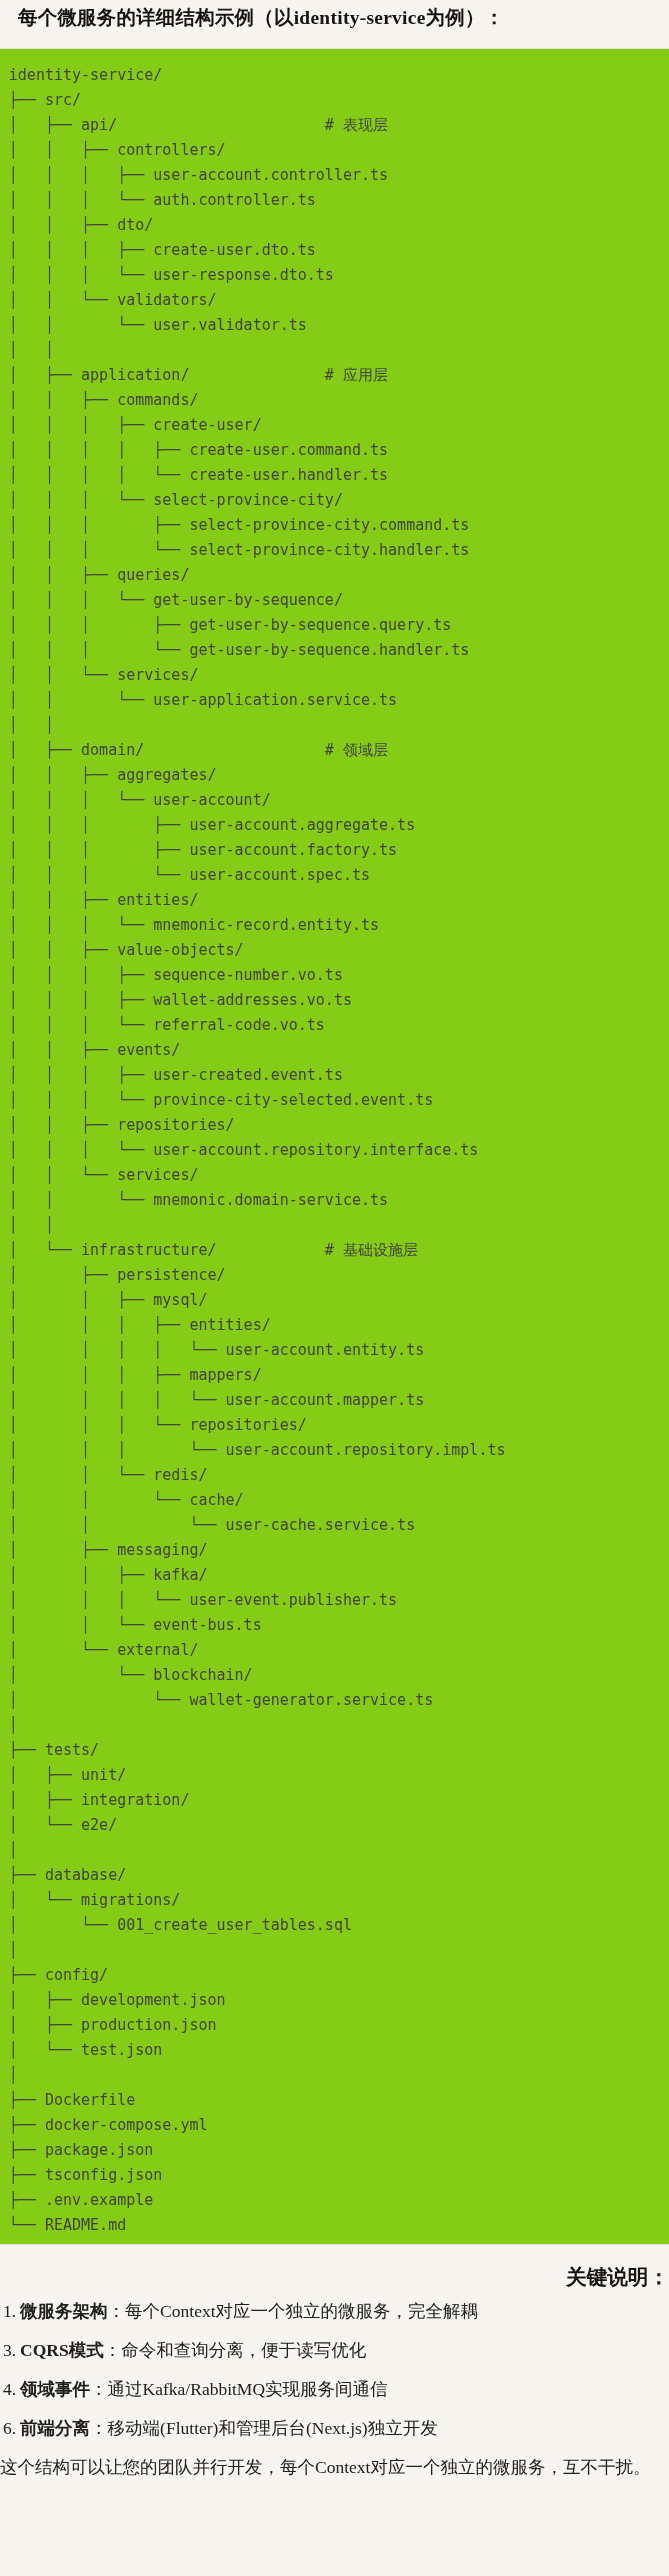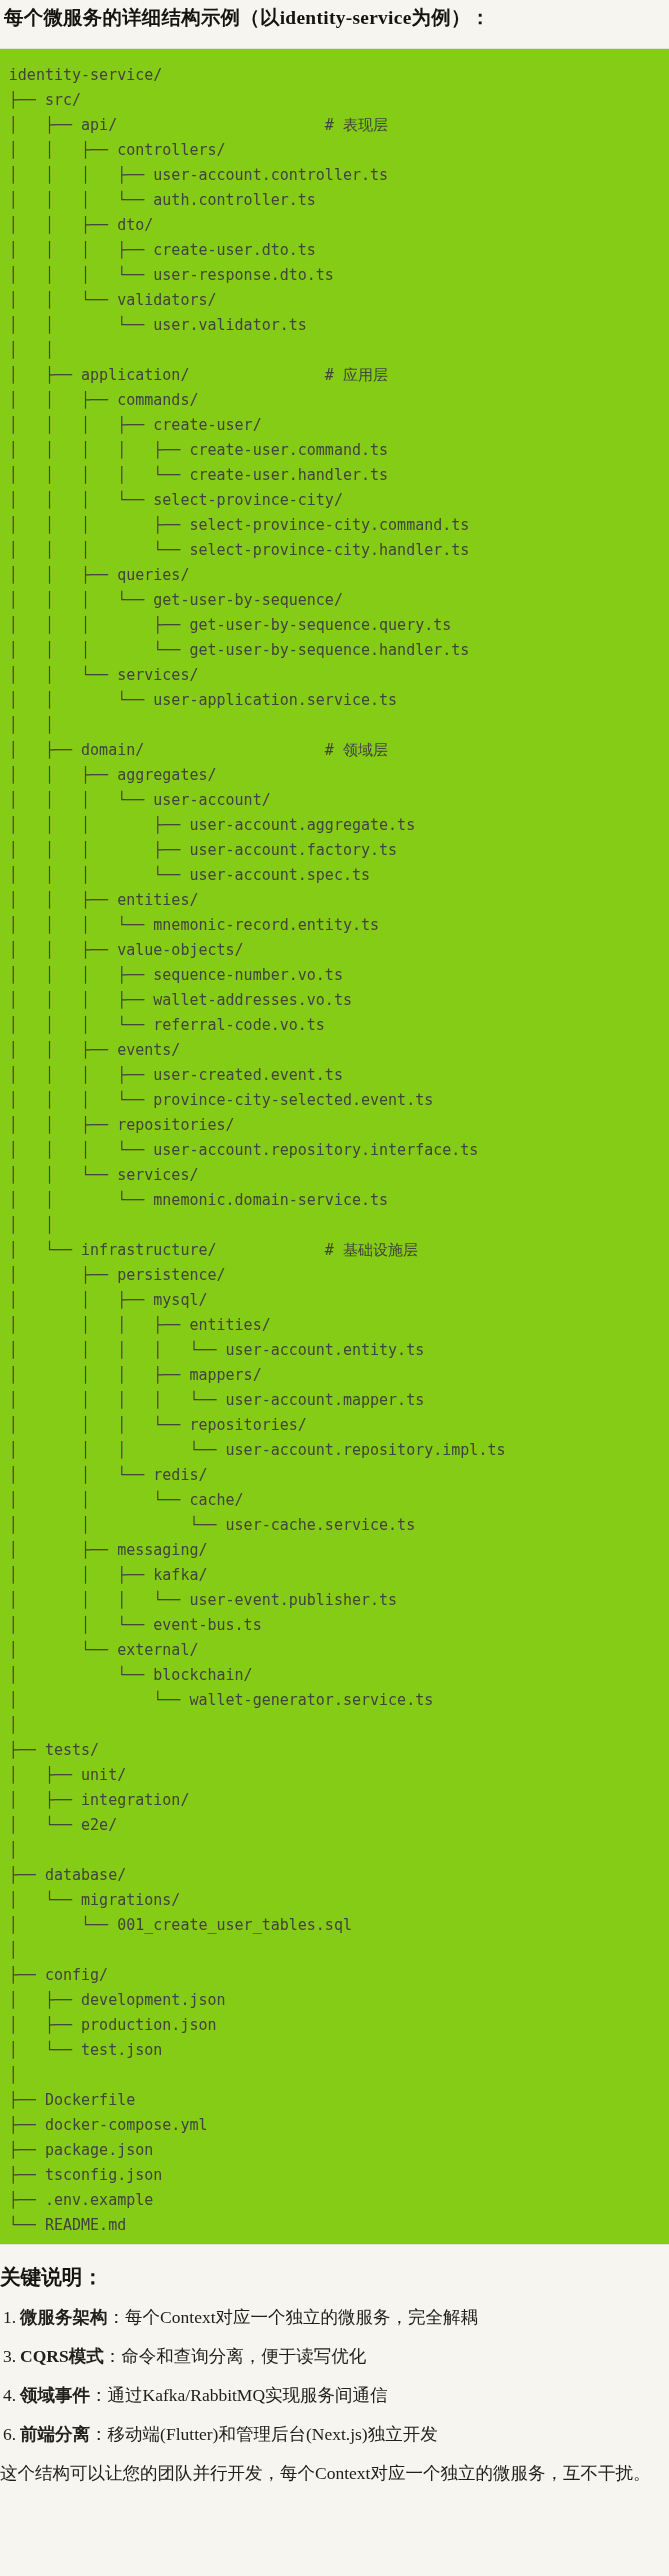--- a/index.html
+++ b/index.html
@@ -5,21 +5,21 @@
   html, body { margin: 0; padding: 0; }
   body {
     width: 669px;
     background: #F7F5EF;
     color: #21201C;
     font-family: "Liberation Serif", serif;
   }
   .wrap { padding: 5px 0 8.8px; }
 
   .title {
-    margin: 0 0 0 4px;
+    margin: 0 0 0 18px;
     font-size: 19.4px;
     line-height: 25px;
     font-weight: 700;
     color: #15140F;
     letter-spacing: 0.3px;
   }
 
   .codeblock {
     margin-top: 18px;
     background: #84cc16;
@@ -36,23 +36,24 @@
     white-space: pre;
     overflow: hidden;
   }
 
   .notes-heading {
     margin: 19px 0 0 0;
     font-size: 20.6px;
     line-height: 26px;
     font-weight: 700;
     color: #15140F;
+    text-align: right;
   }
 
-  .notes-list { margin-top: 15px; }
+  .notes-list { margin-top: 9px; }
   .note-item {
     font-size: 17.5px;
     line-height: 24px;
     margin-bottom: 15px;
     padding-left: 3.1px;
   }
   .note-item .num { display: inline-block; min-width: 17px; }
   .note-item .label { font-weight: 700; }
 
   .summary {

